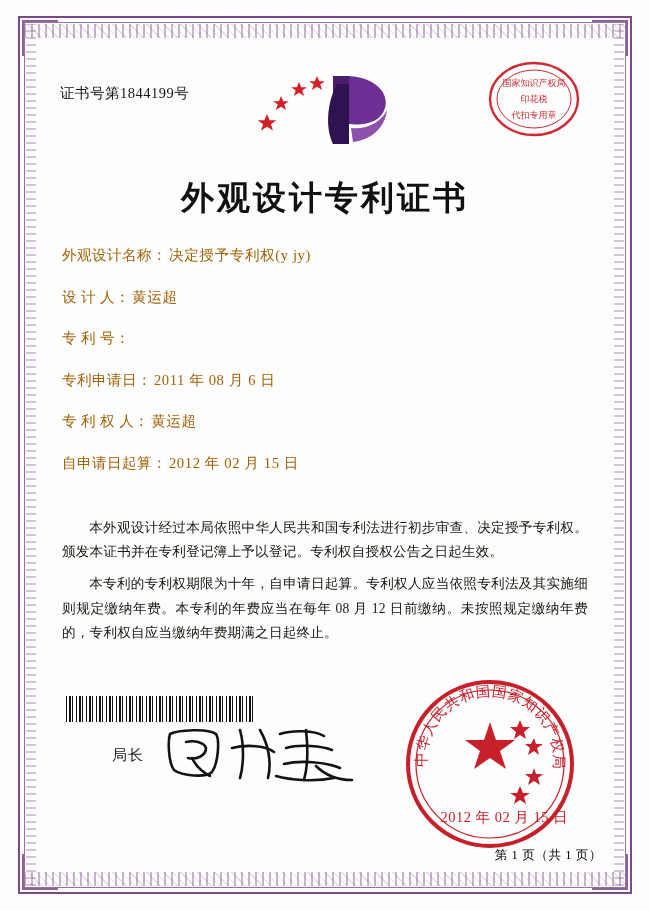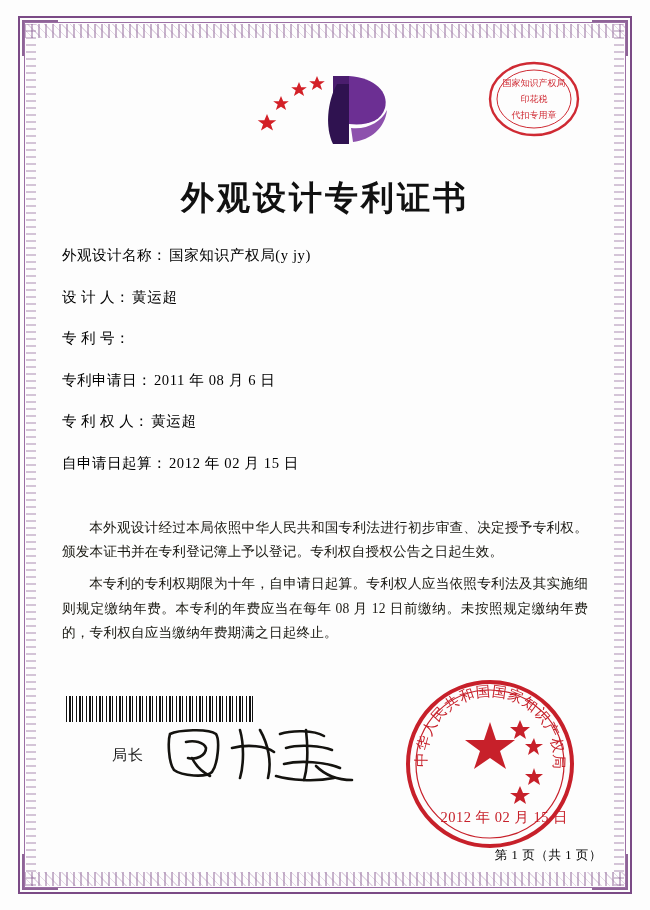--- a/index.html
+++ b/index.html
@@ -146,21 +146,21 @@
     position: absolute;
     left: 14px;
     right: 10px;
     top: 200px;
   }
   .field-row {
     display: flex;
     align-items: baseline;
     margin-bottom: 22.5px;
     font-size: 14.6px;
-    color: #000000;
+    color: #a16207;
     letter-spacing: 0.4px;
   }
   .field-label {
     white-space: nowrap;
   }
   .field-value {
     margin-left: 2px;
     letter-spacing: 0.6px;
   }
 
@@ -251,20 +251,21 @@
   <div class="border-pattern-left"></div>
   <div class="border-pattern-right"></div>
   <div class="border-inner"></div>
   <div class="corner tl"></div>
   <div class="corner tr"></div>
   <div class="corner bl"></div>
   <div class="corner br"></div>
 
   <div class="content">
 
+    <div class="cert-number">证书号第1844199号</div>
 
     <div class="logo">
       <svg viewBox="0 0 140 84" width="140" height="84" xmlns="http://www.w3.org/2000/svg">
         <g fill="#d32027">
           <polygon points="12,46 14.6,52.2 21.3,52.2 15.9,56.2 18,62.6 12,58.7 6,62.6 8.1,56.2 2.7,52.2 9.4,52.2"></polygon>
           <polygon points="26,28 28.2,33.2 33.8,33.2 29.3,36.6 31.1,42 26,38.7 20.9,42 22.7,36.6 18.2,33.2 23.8,33.2"></polygon>
           <polygon points="44,14 46.2,19.2 51.8,19.2 47.3,22.6 49.1,28 44,24.7 38.9,28 40.7,22.6 36.2,19.2 41.8,19.2"></polygon>
           <polygon points="62,8 64.2,13.2 69.8,13.2 65.3,16.6 67.1,22 62,18.7 56.9,22 58.7,16.6 54.2,13.2 59.8,13.2"></polygon>
         </g>
         <path d="M78 8 L94 8 L94 76 L78 76 Z" fill="#4a1d6e"></path>
@@ -282,21 +283,21 @@
         <text x="52" y="46" font-size="9" fill="#cf2a33" text-anchor="middle" font-family="'DejaVu Serif',serif">印花税</text>
         <text x="52" y="62" font-size="9" fill="#cf2a33" text-anchor="middle" font-family="'DejaVu Serif',serif">代扣专用章</text>
       </svg>
     </div>
 
     <div class="doc-title">外观设计专利证书</div>
 
     <div class="fields">
       <div class="field-row">
         <span class="field-label">外观设计名称：</span>
-        <span class="field-value">国家知识产权局(y jy)</span>
+        <span class="field-value">决定授予专利权(y jy)</span>
       </div>
       <div class="field-row">
         <span class="field-label">设 计 人：</span>
         <span class="field-value">黄运超</span>
       </div>
       <div class="field-row">
         <span class="field-label">专 利 号：</span>
       </div>
       <div class="field-row">
         <span class="field-label">专利申请日：</span>

